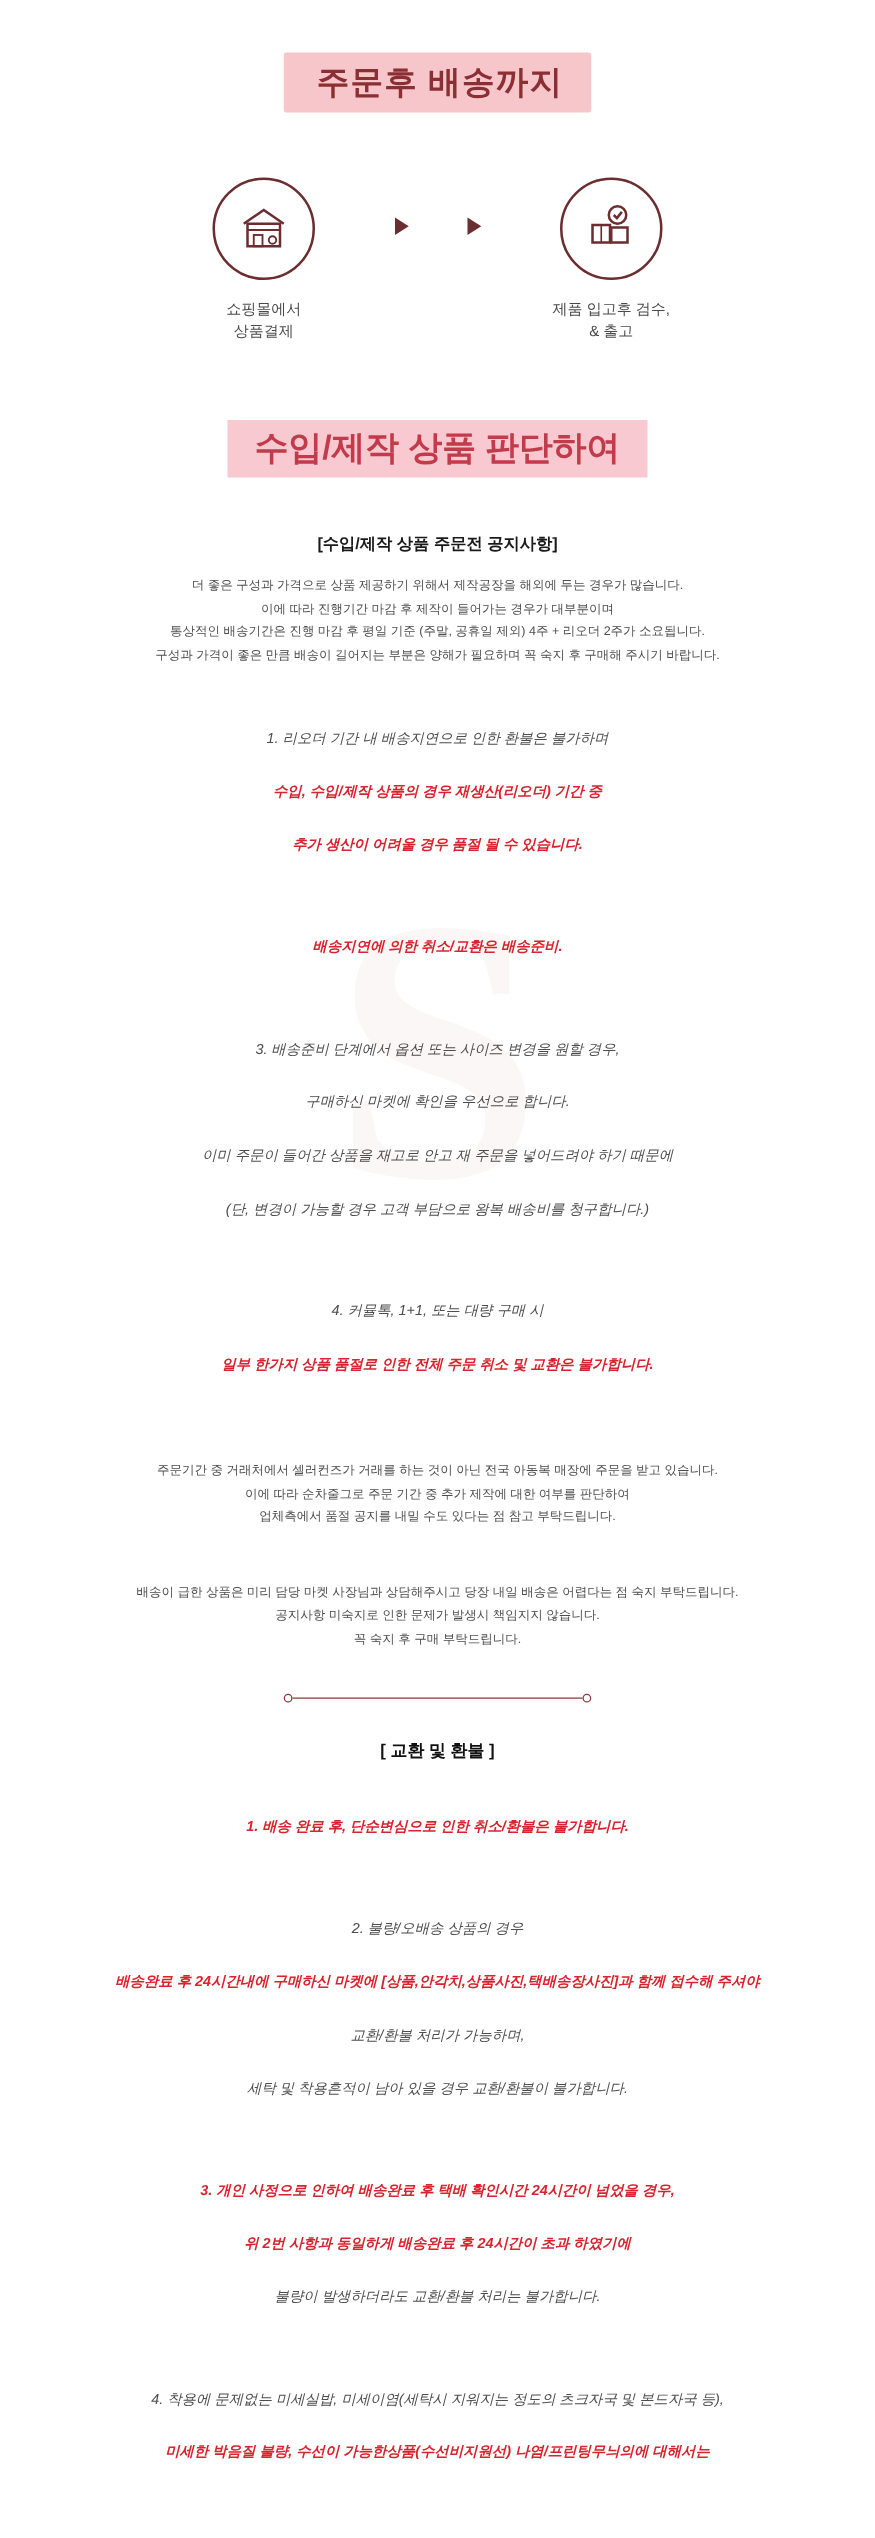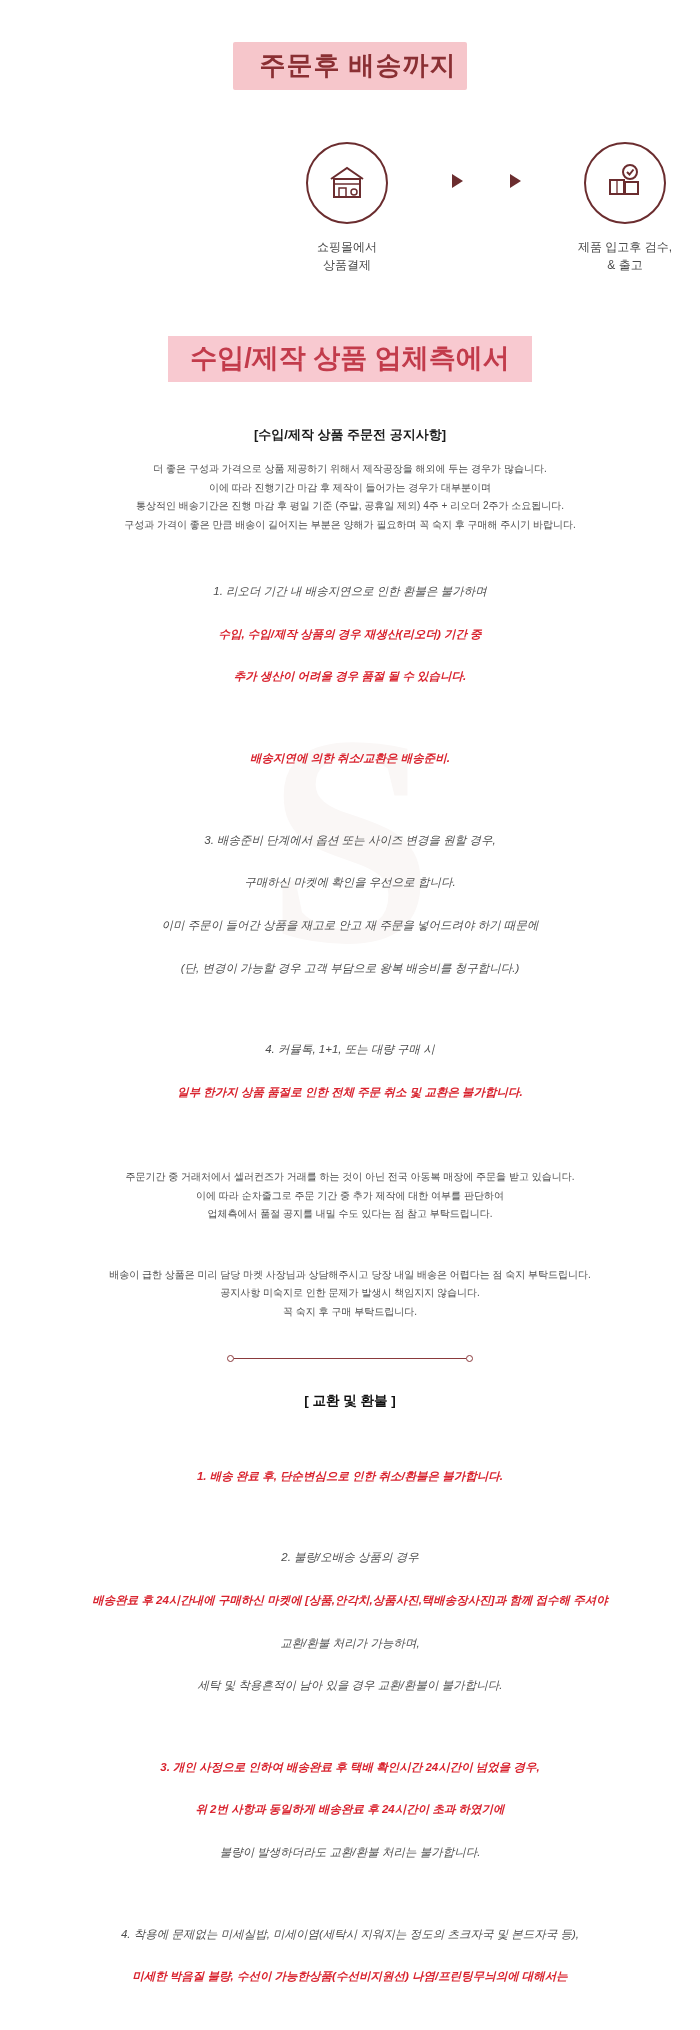--- a/index.html
+++ b/index.html
@@ -37,37 +37,37 @@
   .content { position: relative; z-index: 2; }
 
   
   .banner-wrap {
     text-align: center;
     padding-top: 42px;
   }
   .banner {
     display: inline-block;
     background: #f6c6cb;
-    padding: 6px 10px 7px 26px;
+    padding: 6px 22px 7px 26px;
     border-radius: 2px;
     text-align: center;
   }
   .banner-text {
     font-size: 26px;
     font-weight: bold;
     color: #8a2f33;
     letter-spacing: 1px;
     font-family: "Liberation Sans", sans-serif;
   }
 
   
   .steps {
     margin-top: 52px;
     display: flex;
-    justify-content: flex-end;
+    justify-content: center;
     align-items: flex-start;
     gap: 12px;
   }
   .step {
     width: 150px;
     text-align: center;
   }
   .circle {
     width: 82px;
     height: 82px;
@@ -152,21 +152,21 @@
     width: 7px; height: 7px;
     border: 1px solid #8a3a3c;
     border-radius: 50%;
     background: #ffffff;
   }
 
   .block-title {
     font-size: 13.5px;
     font-weight: bold;
     color: #111111;
-    margin-bottom: 34px;
+    margin-bottom: 20px;
   }
   .item {
     font-size: 11.5px;
     line-height: 1.85;
     margin-bottom: 18px;
     white-space: pre-line;
     color: #4d4d4d;
     font-style: italic;
   }
   .spacer-sm { height: 10px; }
@@ -225,21 +225,21 @@
           </span>
         </div>
         <div class="step-label">제품 입고후 검수,
 &amp; 출고</div>
       </div>
 
     </div>
 
     <div class="pink-head-wrap">
       <div class="pink-head">
-        <span class="pink-head-text">수입/제작 상품 업체측에서</span>
+        <span class="pink-head-text">수입/제작 상품 판단하여</span>
       </div>
     </div>
 
     <div class="section">
       <div class="sec-title">[수입/제작 상품 주문전 공지사항]</div>
       <div class="para">더 좋은 구성과 가격으로 상품 제공하기 위해서 제작공장을 해외에 두는 경우가 많습니다.
 이에 따라 진행기간 마감 후 제작이 들어가는 경우가 대부분이며
 통상적인 배송기간은 진행 마감 후 평일 기준 (주말, 공휴일 제외) 4주 + 리오더 2주가 소요됩니다.
 구성과 가격이 좋은 만큼 배송이 길어지는 부분은 양해가 필요하며 꼭 숙지 후 구매해 주시기 바랍니다.</div>
 

